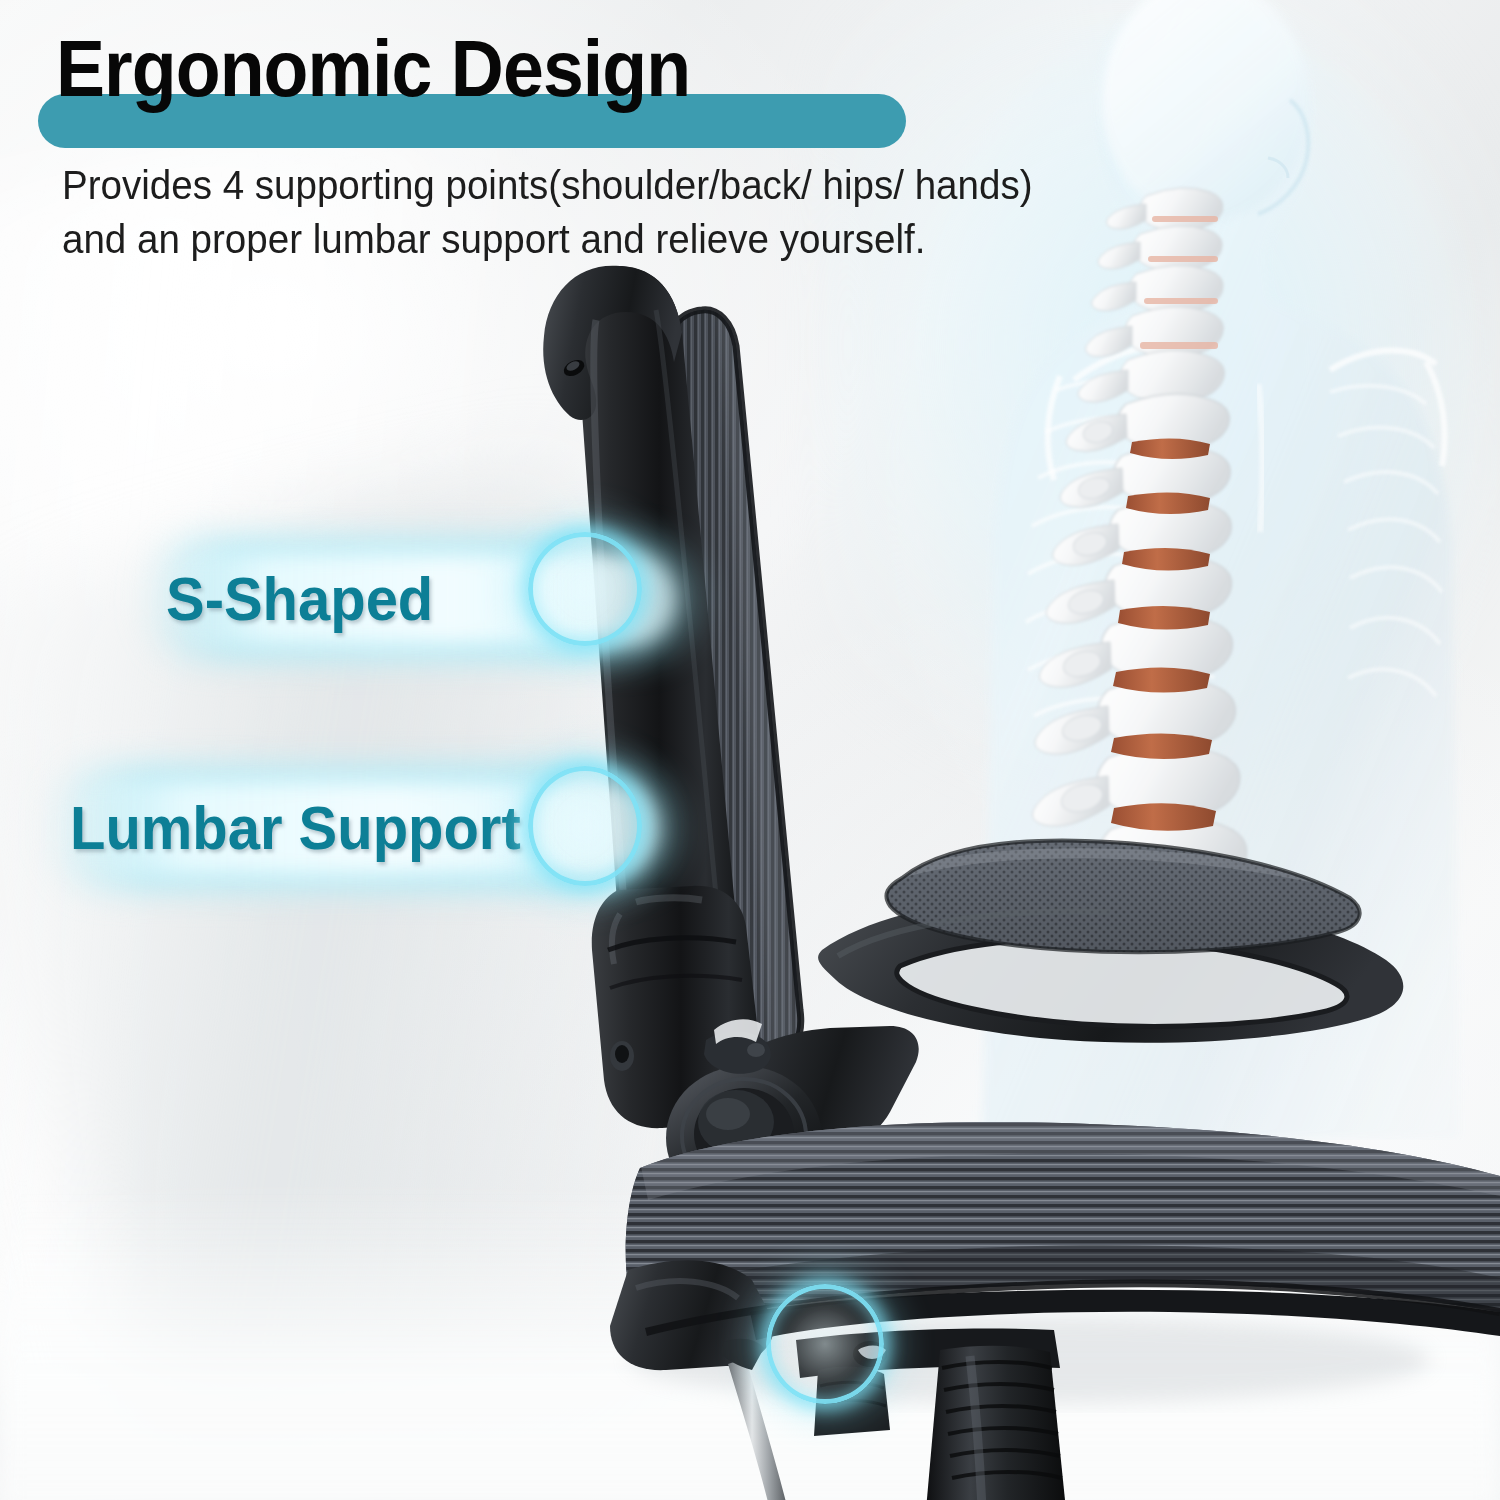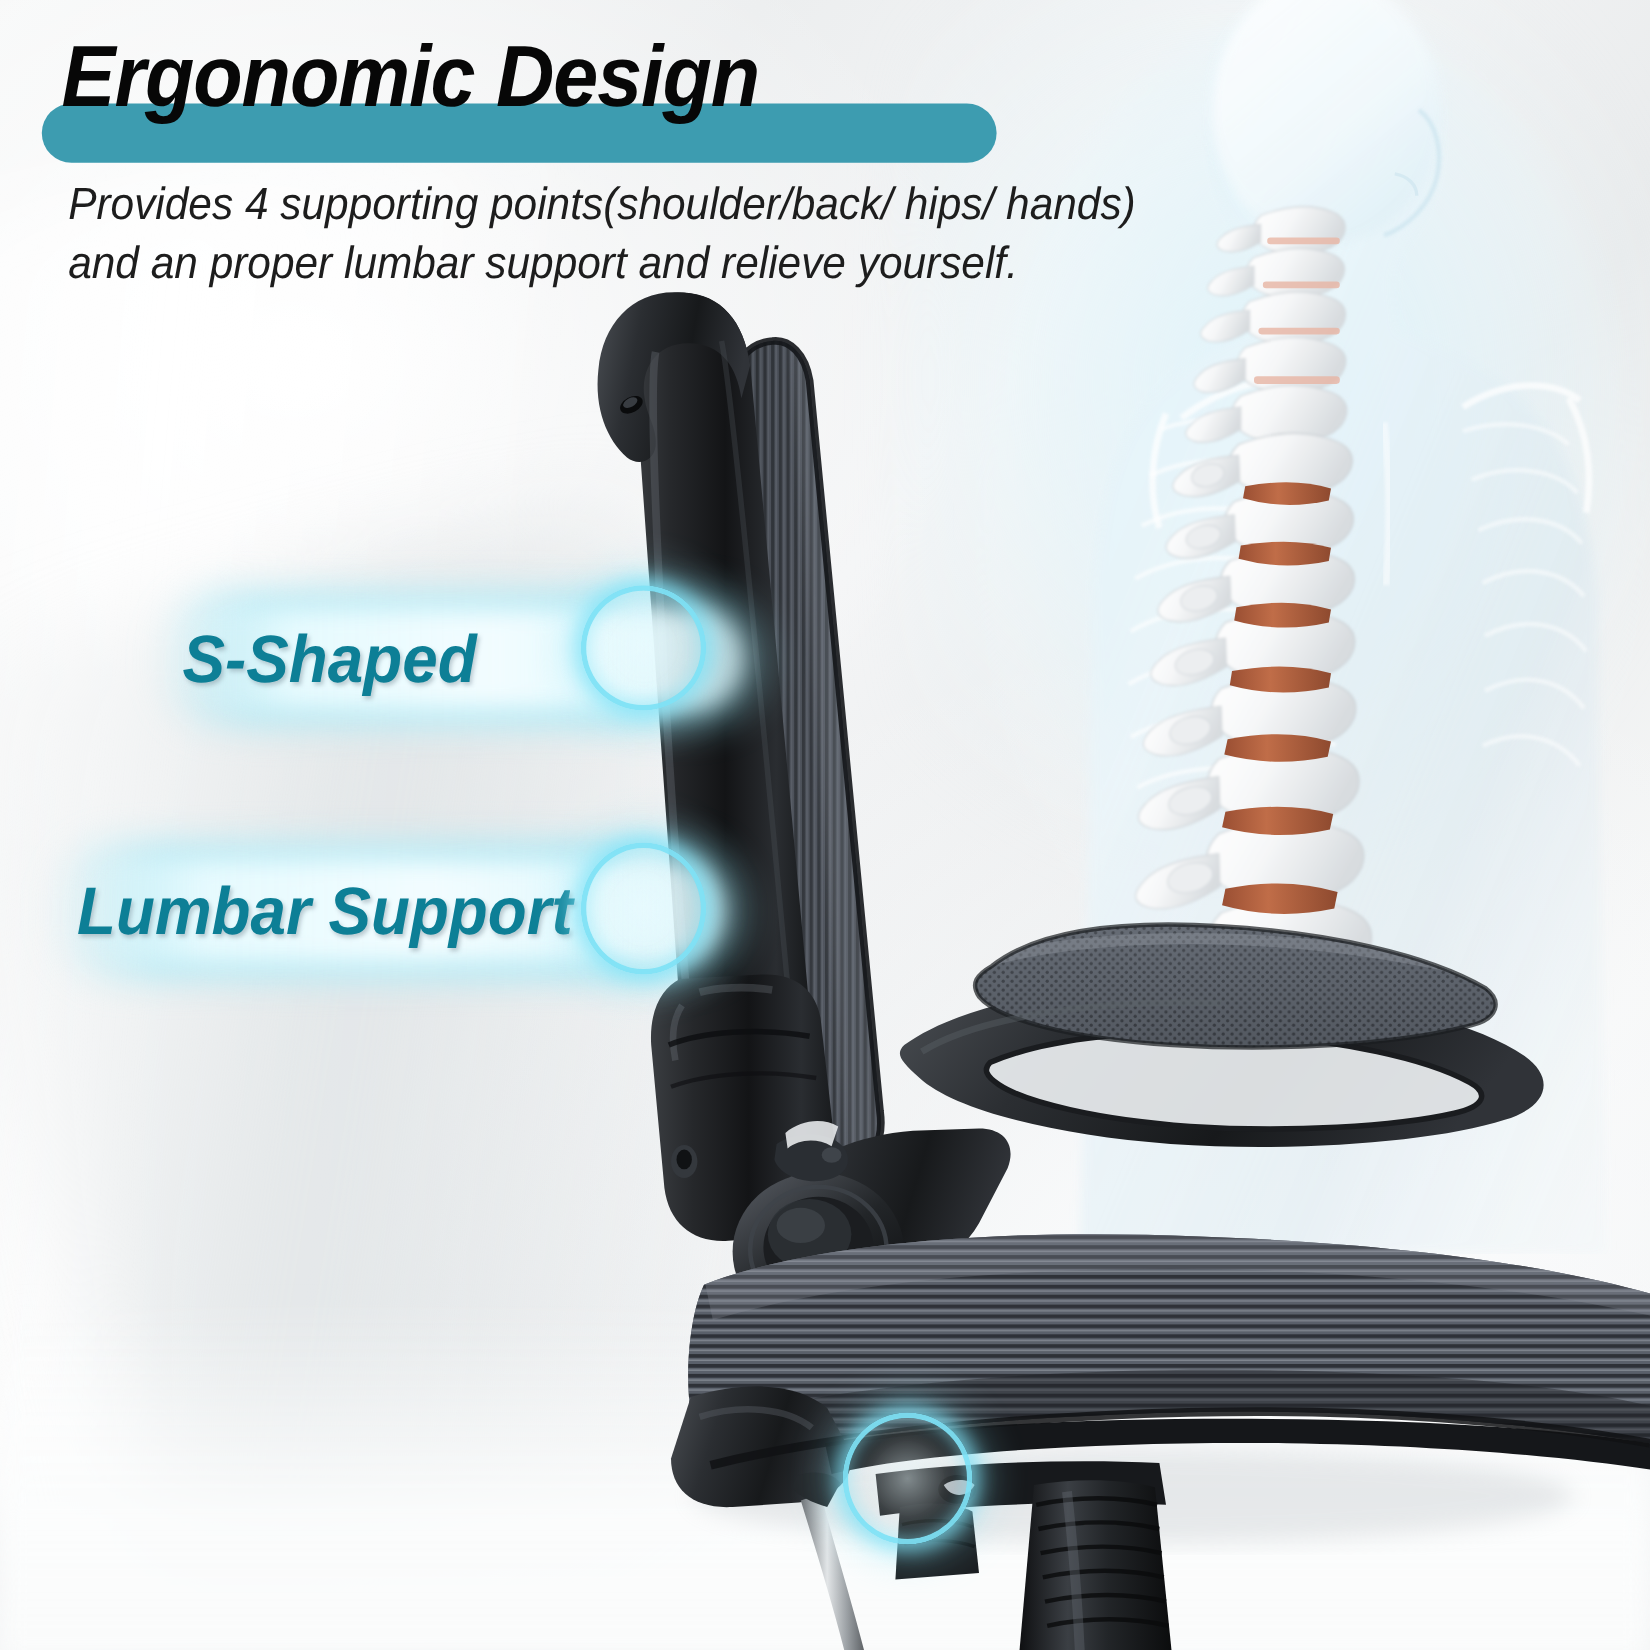--- a/index.html
+++ b/index.html
@@ -7,21 +7,20 @@
     width:1500px;height:1500px;overflow:hidden;
     font-family:"Liberation Sans",sans-serif;
     background:#ffffff;
   }
   #stage{
     position:relative;width:1500px;height:1500px;overflow:hidden;
     background:
       radial-gradient(ellipse 900px 700px at 18% 22%, #ffffff 0%, rgba(255,255,255,0) 70%),
       radial-gradient(ellipse 1100px 900px at 75% 80%, #fbfcfd 0%, rgba(251,252,253,0) 70%),
       linear-gradient(128deg, #f7f8f8 0%, #eceeef 26%, #f4f5f6 44%, #e9ebec 62%, #f6f7f7 82%, #eef0f1 100%);
-    font-style: italic;
   }
   
   .sheen{position:absolute;pointer-events:none;}
   .sheen-a{left:-140px;top:160px;width:760px;height:1180px;
     background:linear-gradient(104deg, rgba(255,255,255,0) 0%, rgba(255,255,255,.95) 38%, rgba(255,255,255,0) 72%);
     transform:rotate(-9deg);filter:blur(34px);}
   .sheen-b{left:40px;top:520px;width:640px;height:900px;
     background:linear-gradient(112deg, rgba(225,229,231,0) 0%, rgba(219,224,226,.72) 45%, rgba(225,229,231,0) 85%);
     transform:rotate(-13deg);filter:blur(42px);}
   .sheen-c{left:820px;top:-60px;width:760px;height:900px;

